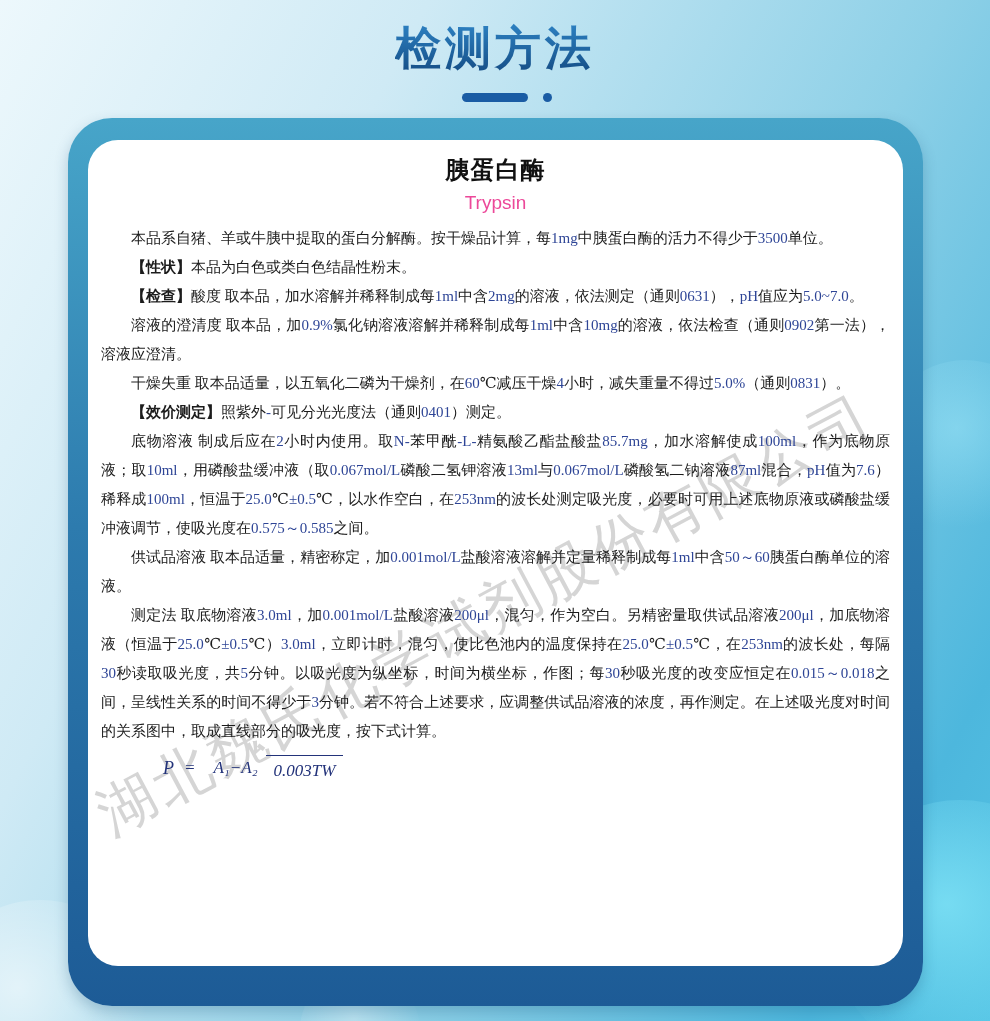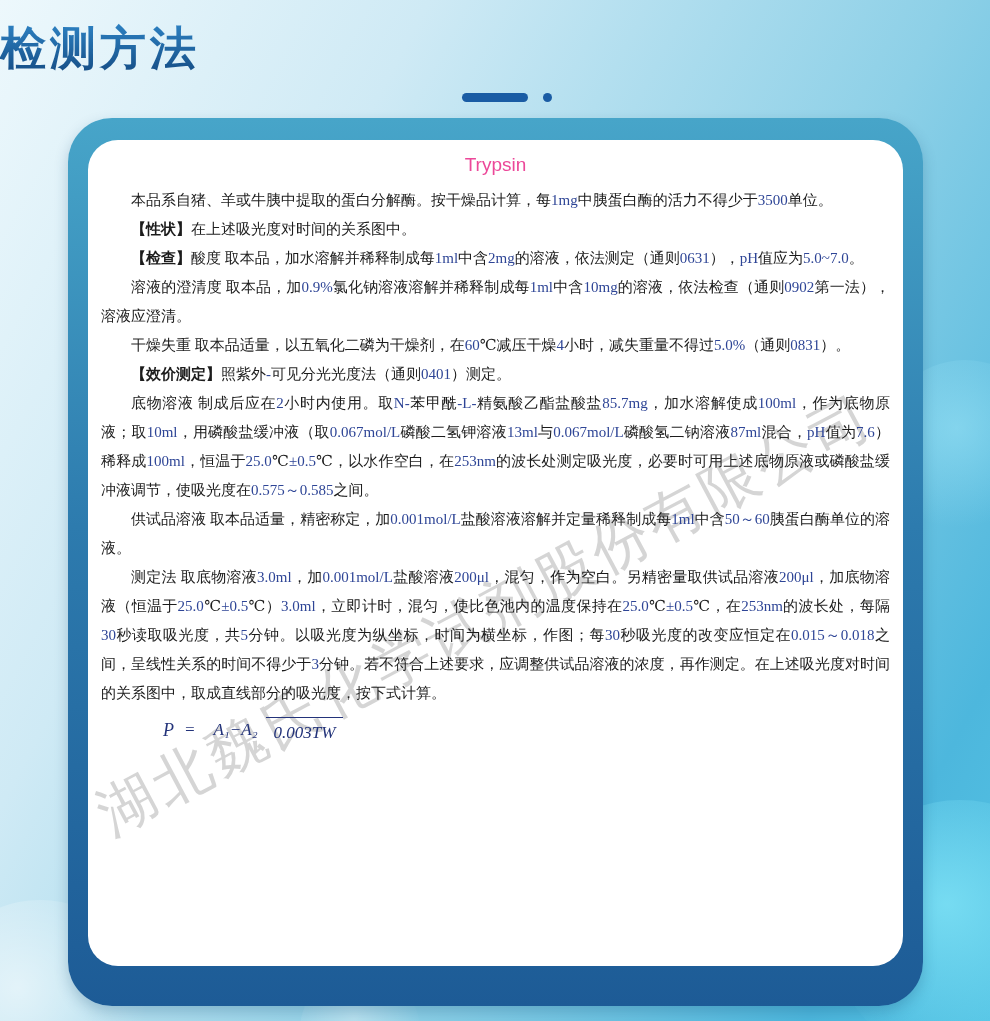--- a/index.html
+++ b/index.html
@@ -21,20 +21,21 @@
     background:linear-gradient(118deg,#edf8fc 0%,#cfeaf5 28%,#8dd0e7 62%,#4db7dd 88%,#53c3e4 100%);
   }
   .bubble{position:absolute;border-radius:50%;}
   .bubble.b1{width:220px;height:220px;left:-70px;top:900px;background:radial-gradient(circle at 40% 40%,rgba(255,255,255,0.55),rgba(255,255,255,0) 70%);}
   .bubble.b2{width:260px;height:260px;left:830px;top:800px;background:radial-gradient(circle at 45% 40%,rgba(125,225,245,0.85),rgba(125,225,245,0) 72%);}
   .bubble.b3{width:170px;height:170px;left:880px;top:360px;background:radial-gradient(circle at 45% 40%,rgba(150,225,245,0.6),rgba(150,225,245,0) 72%);}
   .bubble.b4{width:120px;height:120px;left:300px;top:970px;background:radial-gradient(circle at 45% 40%,rgba(255,255,255,0.35),rgba(255,255,255,0) 70%);}
 
   .page-header{
     position:absolute;left:0;top:18px;width:100%;
+    text-align:center;
   }
   .page-title{
     display:inline-block;
     font-family:"Liberation Sans","DejaVu Sans",sans-serif;
     font-weight:700;font-size:46px;letter-spacing:4px;
     background:linear-gradient(180deg,var(--header-blue-top) 0%,var(--header-blue-bottom) 100%);
     -webkit-background-clip:text;background-clip:text;
     -webkit-text-fill-color:transparent;color:var(--accent-blue);
   }
   .title-underline{
@@ -108,26 +109,27 @@
 <div class="page-header">
   <span class="page-title">检测方法</span>
 </div>
 <div class="title-underline"></div>
 <div class="title-dot"></div>
 
 <div class="card">
   <div class="card-inner">
     <div class="watermark">湖北魏氏化学试剂股份有限公司</div>
     <div class="card-content">
+      <div class="card-title">胰蛋白酶</div>
       <div class="card-subtitle">Trypsin</div>
 
       <div id="paragraphs">
   <p class="para"><b class="plabel"></b><span class="ptext">本品系自猪、羊或牛胰中提取的蛋白分解酶。按干燥品计算，每<span class="lat">1mg</span>中胰蛋白酶的活力不得少于<span class="lat">3500</span>单位。</span></p>
 
-  <p class="para"><b class="plabel">【性状】</b><span class="ptext">在上述吸光度对时间的关系图中。</span></p>
+  <p class="para"><b class="plabel">【性状】</b><span class="ptext">本品为白色或类白色结晶性粉末。</span></p>
 
 
   <p class="para"><b class="plabel">【检查】</b><span class="ptext">酸度 取本品，加水溶解并稀释制成每<span class="lat">1ml</span>中含<span class="lat">2mg</span>的溶液，依法测定（通则<span class="lat">0631</span>），<span class="lat">pH</span>值应为<span class="lat">5.0~7.0</span>。</span></p>
 
   <p class="para"><b class="plabel"></b><span class="ptext">溶液的澄清度 取本品，加<span class="lat">0.9%</span>氯化钠溶液溶解并稀释制成每<span class="lat">1ml</span>中含<span class="lat">10mg</span>的溶液，依法检查（通则<span class="lat">0902</span>第一法），溶液应澄清。</span></p>
 
   <p class="para"><b class="plabel"></b><span class="ptext">干燥失重 取本品适量，以五氧化二磷为干燥剂，在<span class="lat">60</span>℃减压干燥<span class="lat">4</span>小时，减失重量不得过<span class="lat">5.0%</span>（通则<span class="lat">0831</span>）。</span></p>
 
   <p class="para"><b class="plabel">【效价测定】</b><span class="ptext">照紫外<span class="lat">-</span>可见分光光度法（通则<span class="lat">0401</span>）测定。</span></p>
 

